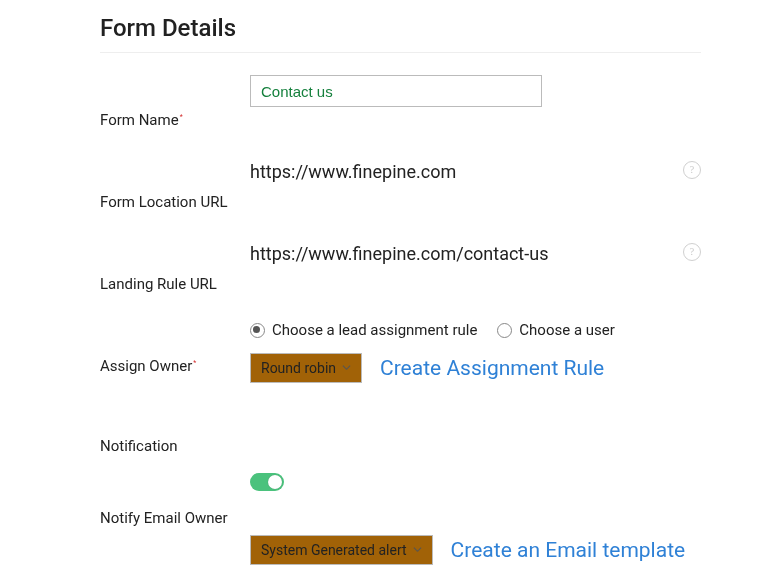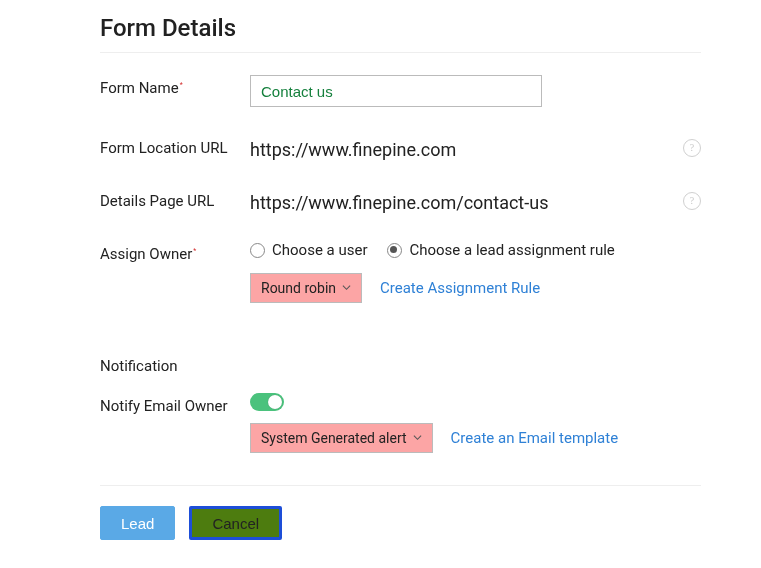--- a/index.html
+++ b/index.html
@@ -31,20 +31,21 @@
     margin-top: 28px;
   }
   .row:first-child { margin-top: 0; }
   .lbl {
     width: 150px;
     flex-shrink: 0;
     font-size: 15px;
     color: #222;
     padding-top: 4px;
     position: relative;
+    margin-top: 32px;
   }
   .lbl .req {
     position: relative;
     top: -6px;
     font-size: 7px;
     color: #d32f2f;
     margin-left: 1px;
   }
   .ctl {
     flex: 1;
@@ -114,34 +115,34 @@
     top: 2px;
     left: 2px;
   }
   .select-box {
     display: inline-flex;
     align-items: center;
     box-sizing: border-box;
     height: 30px;
     padding: 3px 10px;
     border: 1px solid #bbb;
-    background: #fca5a5;
+    background: #a16207;
     font-size: 14px;
     color: #222;
     cursor: pointer;
     gap: 6px;
   }
   .chevron {
     display: inline-block;
     transform: translateY(-1px);
   }
   .chevron svg { display: block; }
   .link {
     color: #2f81d6;
-    font-size: 15px;
+    font-size: 21px;
     cursor: pointer;
     text-decoration: none;
   }
   .sub-row-indent {
     margin-left: 150px;
     margin-top: 8px;
     display: flex;
     align-items: center;
     gap: 18px;
   }
@@ -219,40 +220,40 @@
 
     <div class="row">
       <div class="lbl">Form Location URL</div>
       <div class="ctl">
         <span class="static-text">https://www.finepine.com</span>
         <span class="help-icon">?</span>
       </div>
     </div>
 
     <div class="row">
-      <div class="lbl">Details Page URL</div>
+      <div class="lbl">Landing Rule URL</div>
       <div class="ctl">
         <span class="static-text">https://www.finepine.com/contact-us</span>
         <span class="help-icon">?</span>
       </div>
     </div>
 
     <div class="row">
       <div class="lbl">
         <span>Assign Owner</span><span class="req">*</span>
       </div>
       <div class="ctl" style="flex-direction:column; align-items:flex-start; gap:14px;">
         <div class="radio-group">
           <label class="radio-option">
+            <span class="radio checked"></span>
+            <span>Choose a lead assignment rule</span>
+          </label>
+          <label class="radio-option">
             <span class="radio"></span>
             <span>Choose a user</span>
-          </label>
-          <label class="radio-option">
-            <span class="radio checked"></span>
-            <span>Choose a lead assignment rule</span>
           </label>
         </div>
         <div style="display:flex; align-items:center; gap:18px;">
           <div class="select-box">
             <span>Round robin</span>
             <span class="chevron">
               <svg width="9" height="9" viewBox="0 0 10 10">
                   <path d="M1 3 L5 7 L9 3" fill="none" stroke="#555" stroke-width="1.2"></path>
                 </svg>
             </span>

